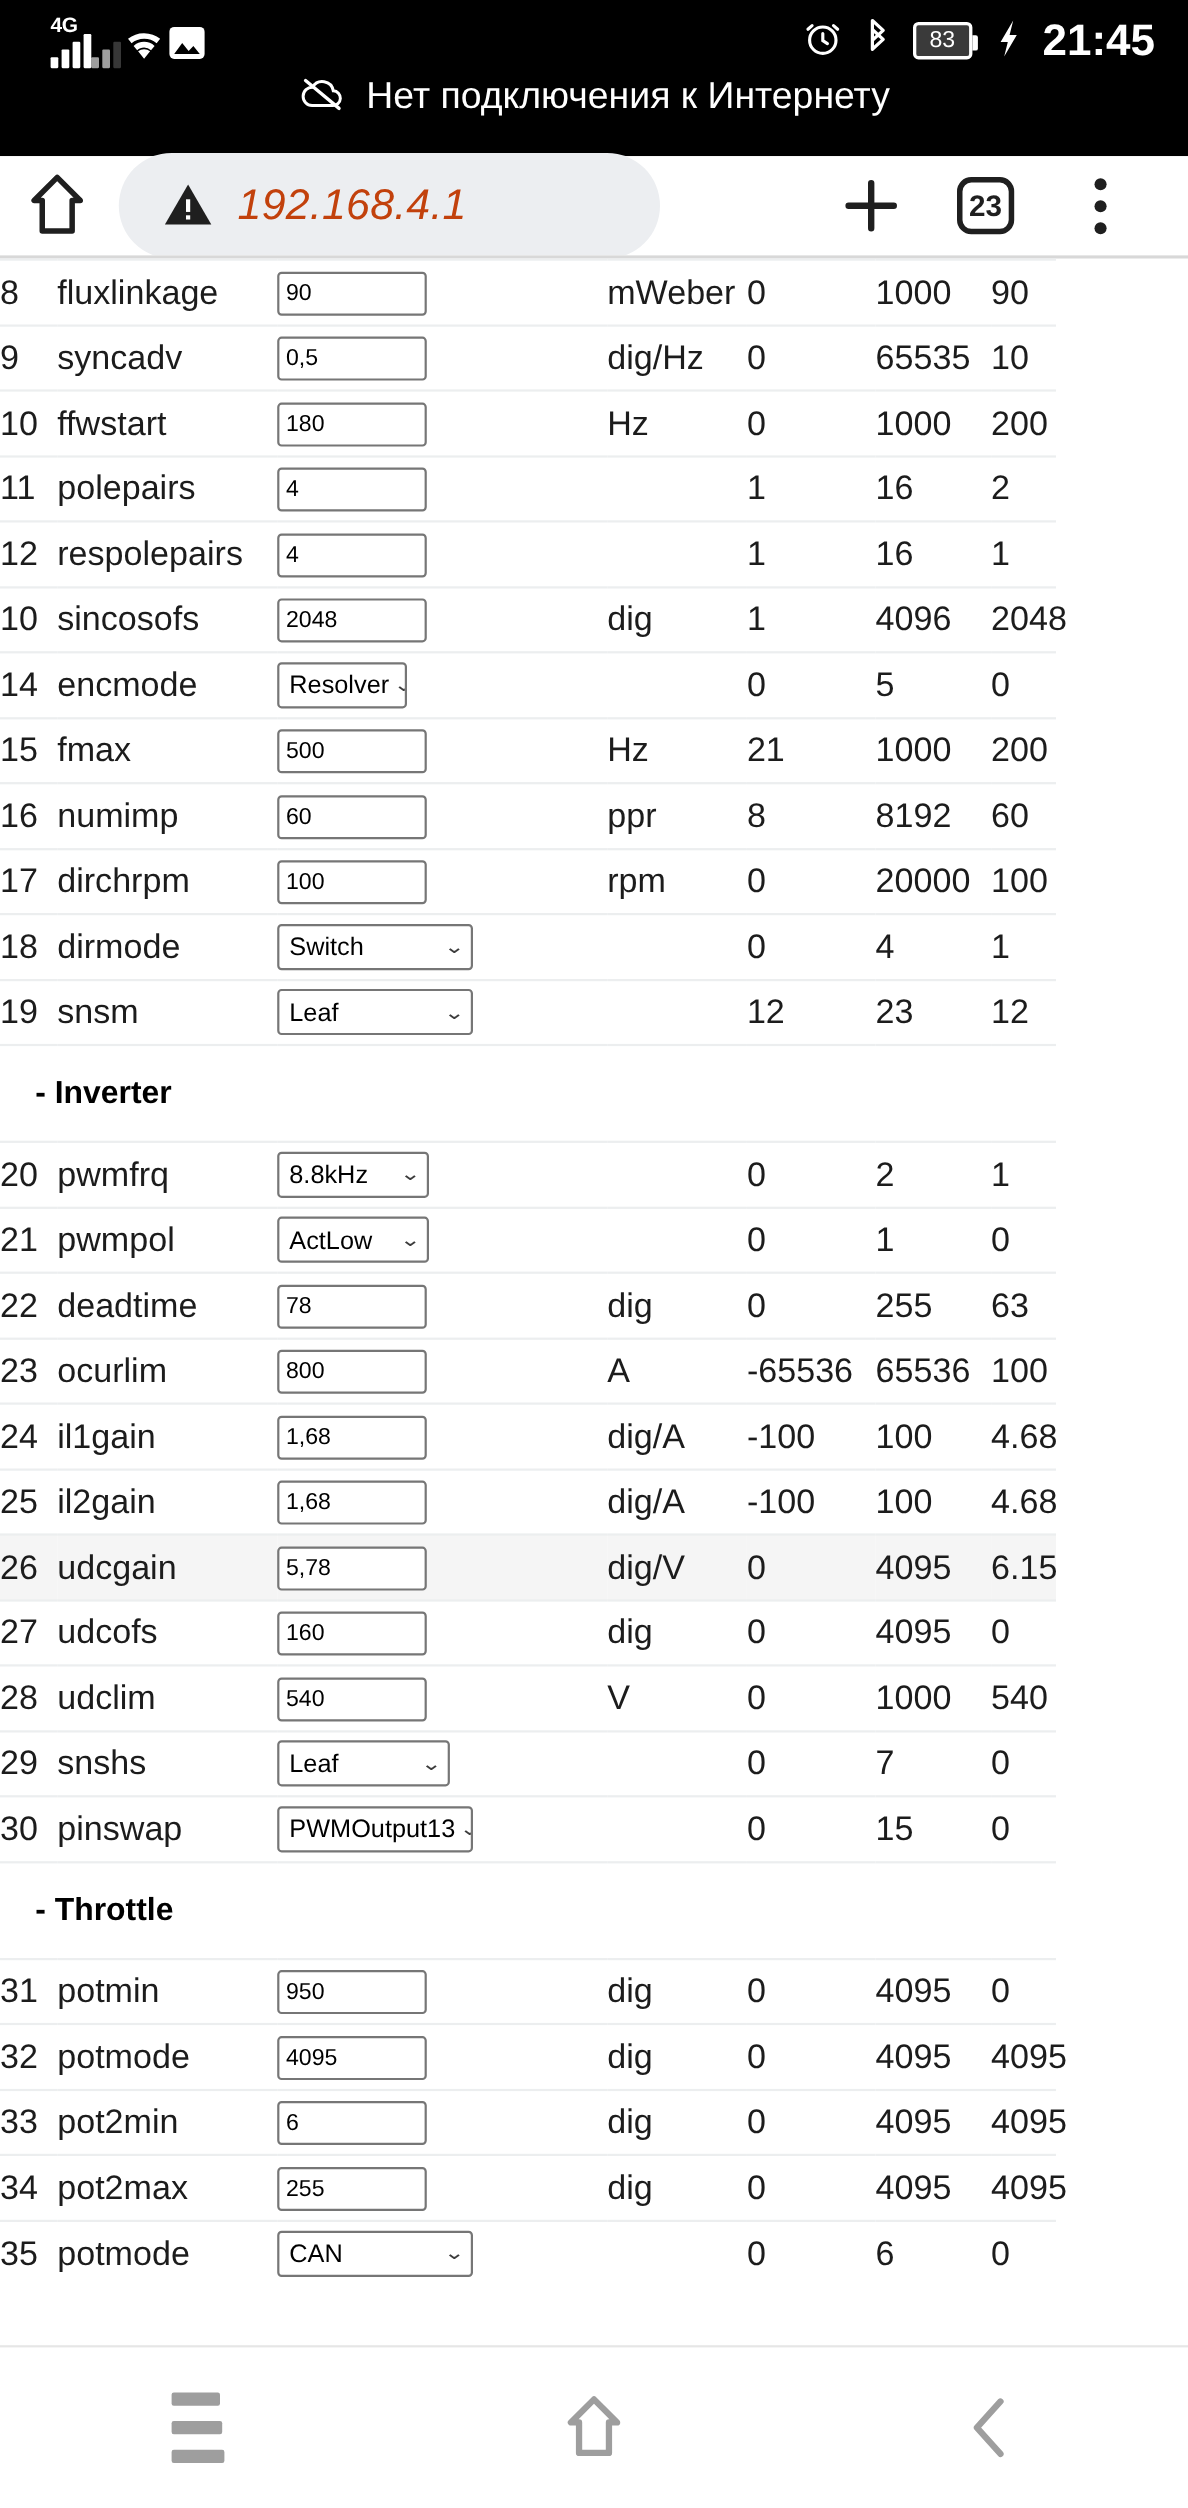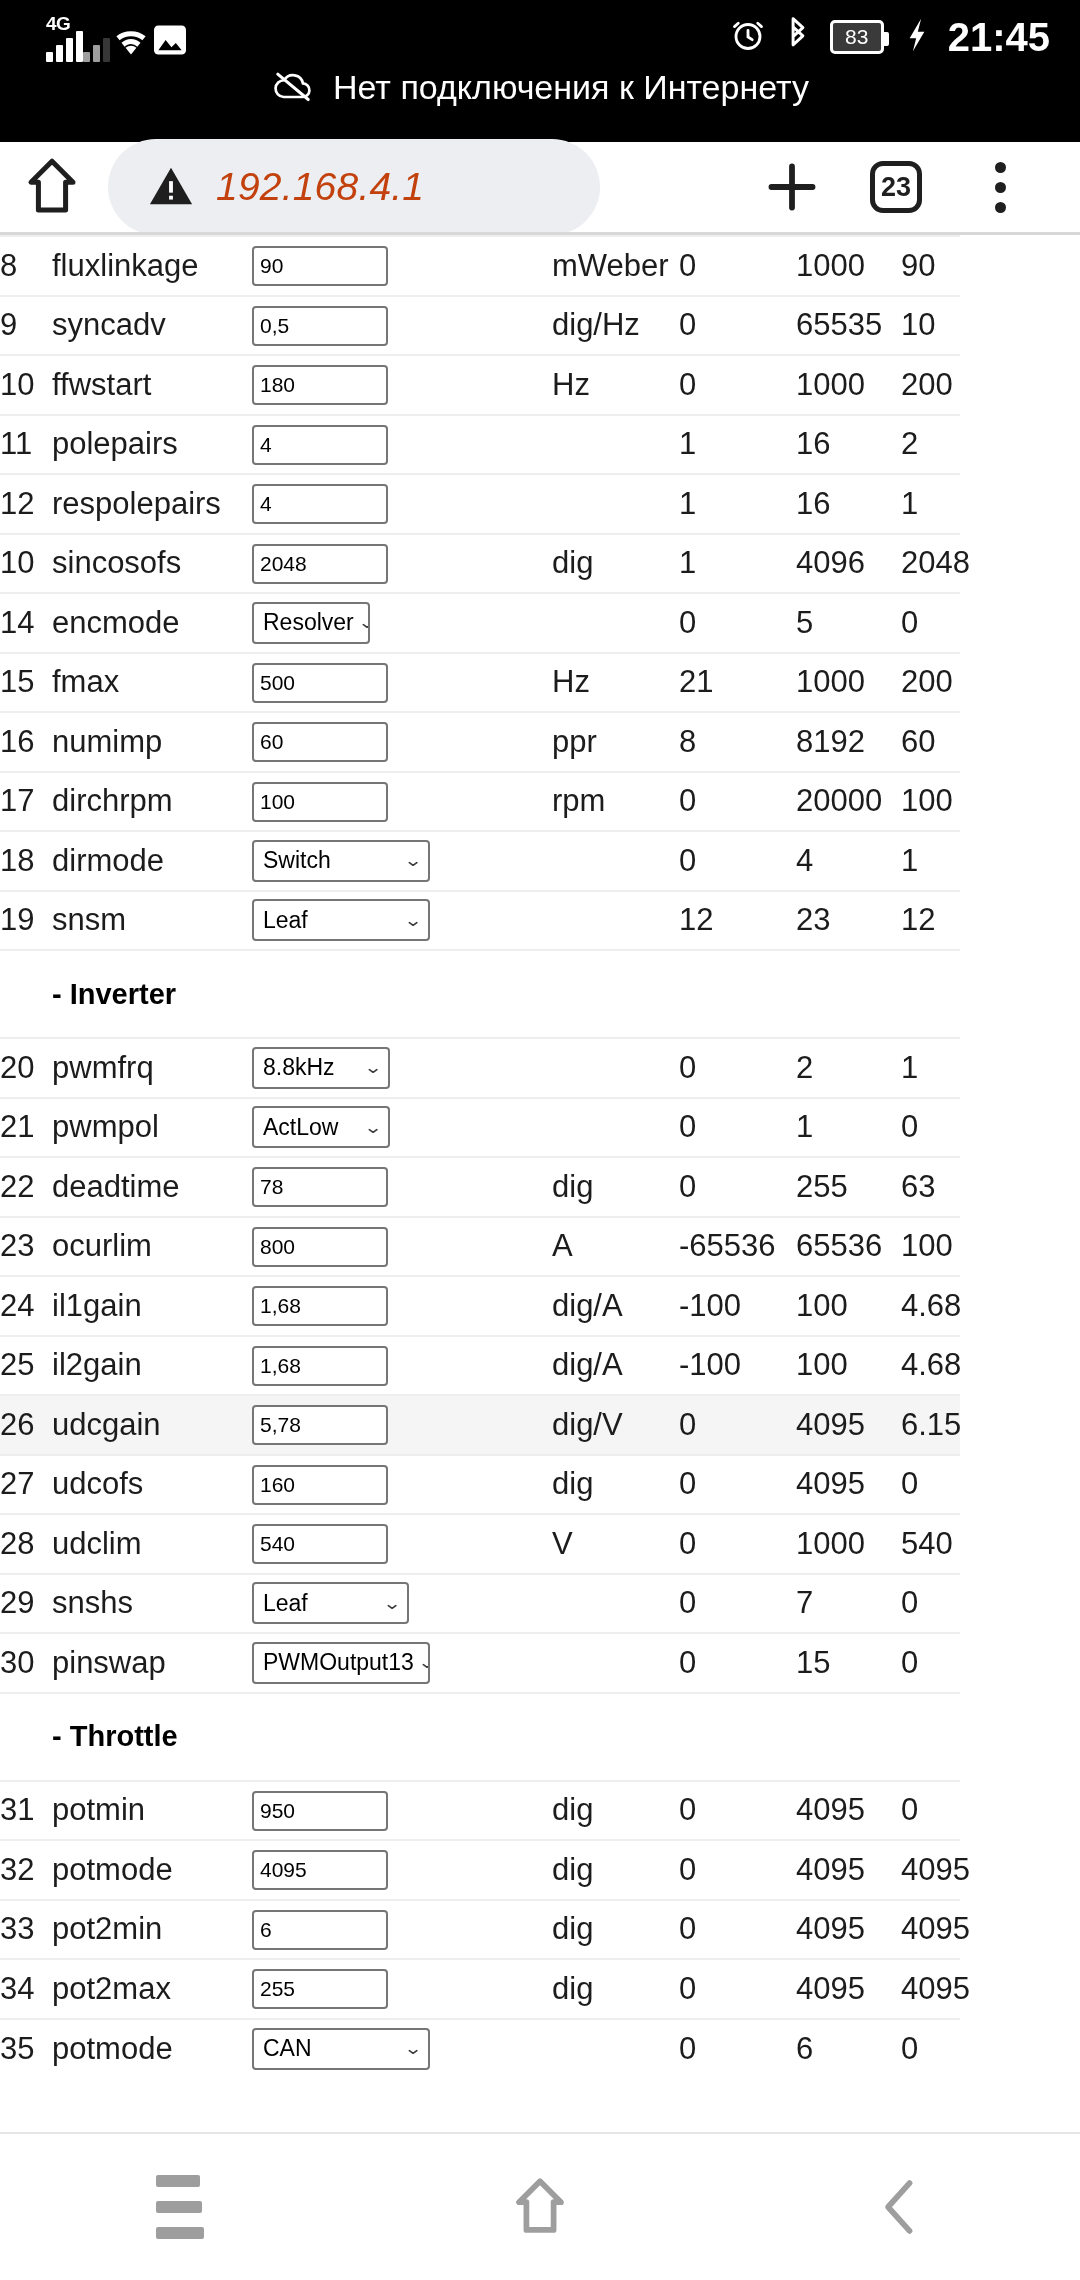--- a/index.html
+++ b/index.html
@@ -156,21 +156,21 @@
     font-size: 17px; line-height: 1; color: #3c3c3c; transform: scaleX(1.35);
   }
   .sel-w-narrow { width: 118px; }
   .sel-w-med    { width: 138px; }
   .sel-w-wide   { width: 178px; }
   .sel-w-xwide  { width: 157px; }
 
   
   tr.section td {
     font-size: 29px; font-weight: 700; color: #000000;
-    padding-left: 52px;
+    padding-left: 32px;
     height: 88px;
   }
   tr.section { height: 88px; }
 
   
   .navbar {
     position: absolute; left: 0; bottom: 0;
     width: 1080px; height: 148px;
     background: #ffffff;
     border-top: 2px solid #e6e6e6;

